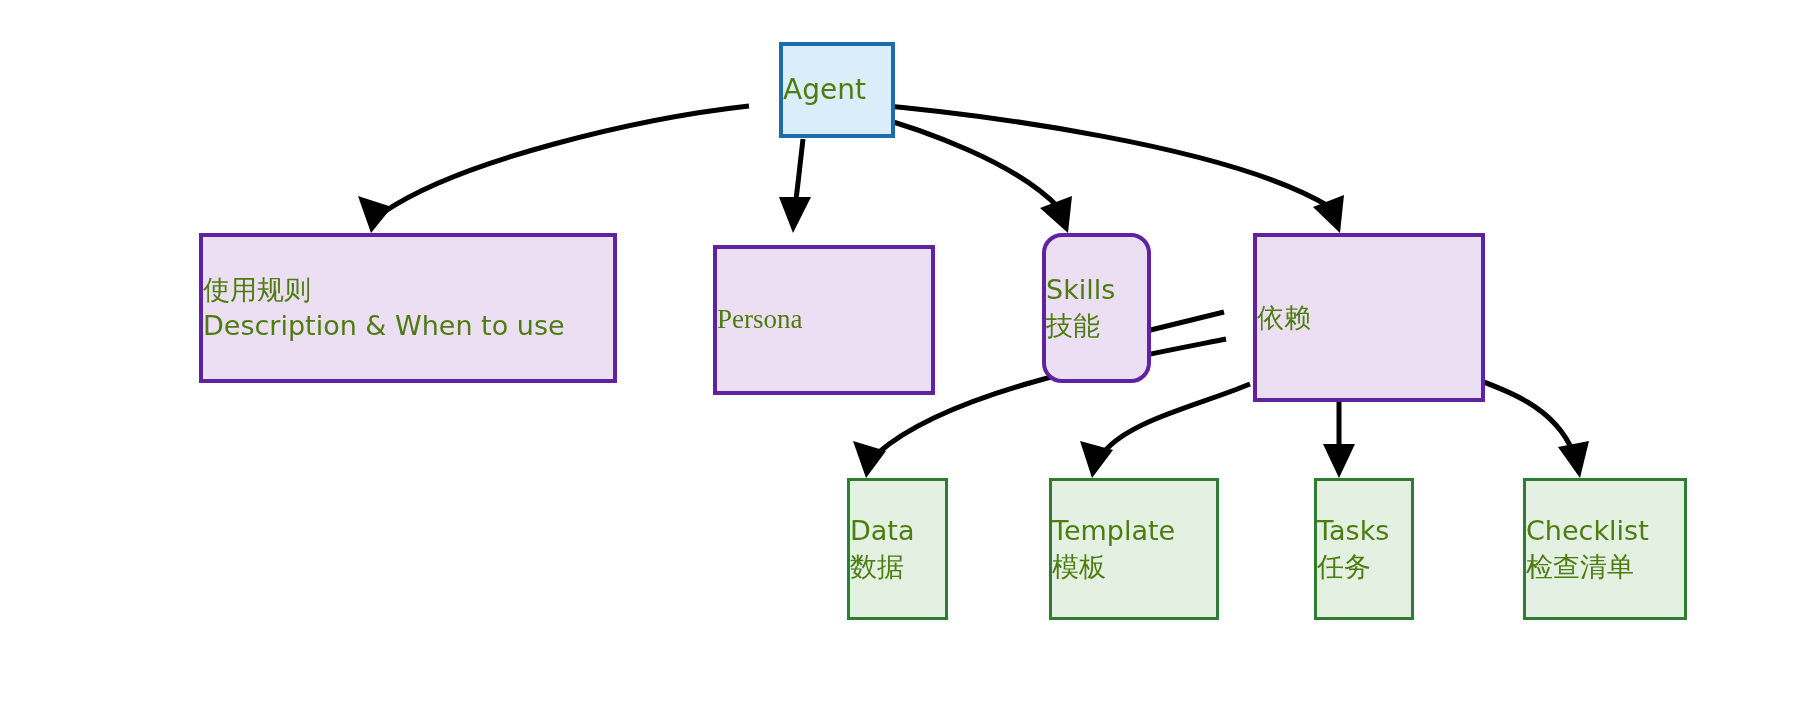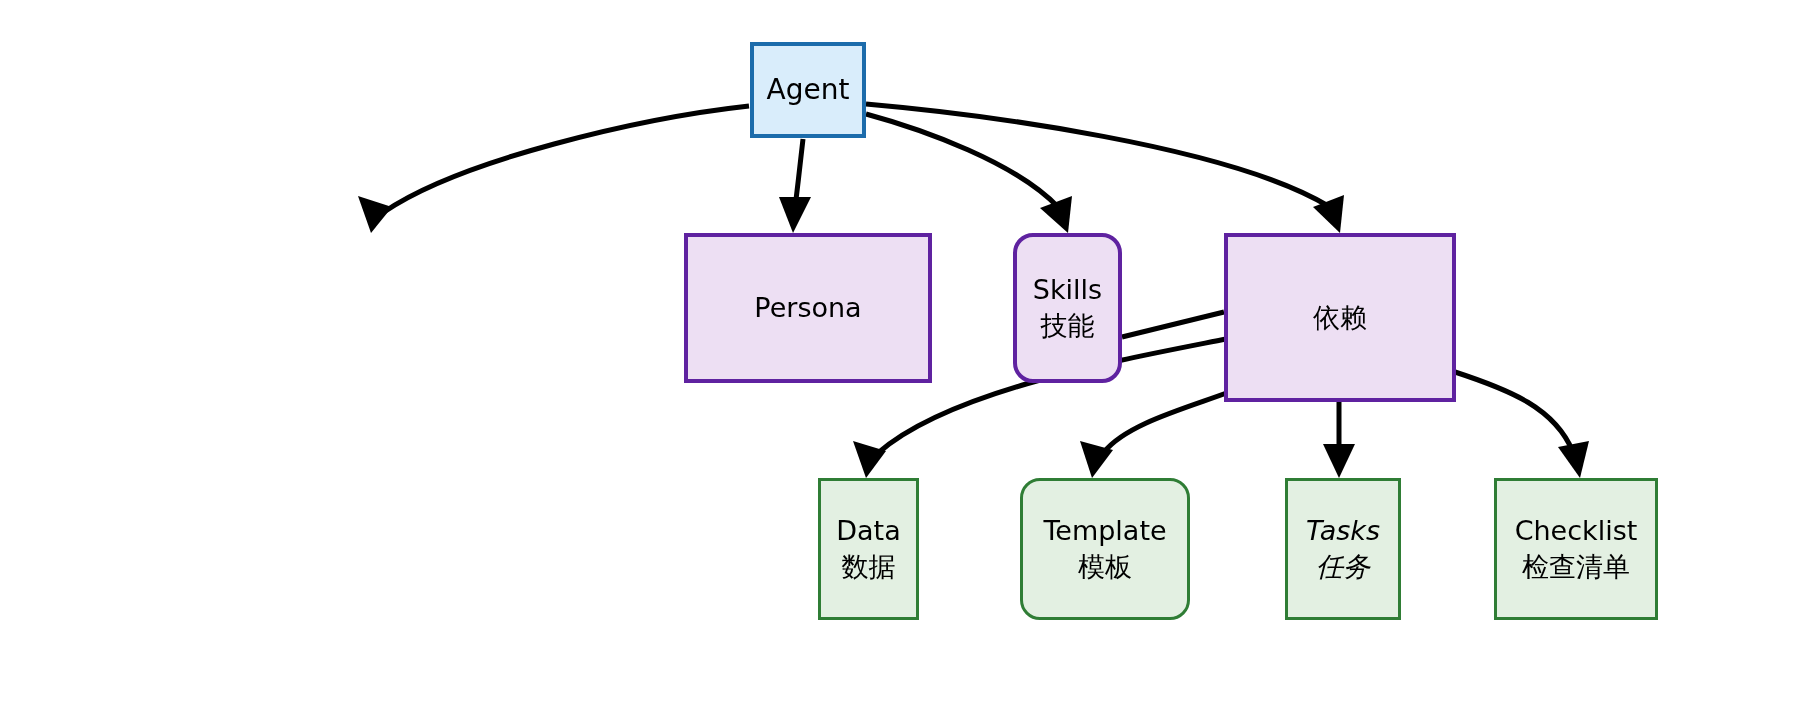--- a/index.html
+++ b/index.html
@@ -23,26 +23,27 @@
     top: 0;
     width: 1818px;
     height: 710px;
     pointer-events: none;
   }
   .node {
     position: absolute;
     box-sizing: border-box;
     display: flex;
     flex-direction: column;
-    align-items: center;
+    align-items: flex-start;
     justify-content: center;
     text-align: center;
     line-height: 1.32;
-    color: #000000;
+    color: #4d7c0f;
     z-index: 2;
+    margin-left: 29px;
   }
   .node .line {
     display: block;
     white-space: nowrap;
   }
   .node.root {
     background: #d9edfb;
     border: 4px solid #1c6cab;
     font-size: 28px;
   }
@@ -115,45 +116,49 @@
     <g>
       <path class="edge-path" d="M 1455,372 C 1510,390 1555,408 1573,452"></path>
       <polygon class="edge-head" points="1580,478 1558,447 1589,441"></polygon>
     </g>
   </svg>
 
   <div class="node root" style="left:750px; top:42px; width:116px; height:96px;">
     <span class="line">Agent</span>
   </div>
 
+  <div class="node section" style="left:170px; top:233px; width:418px; height:150px;">
+    <span class="line">使用规则</span>
+    <span class="line">Description &amp; When to use</span>
+  </div>
 
-  <div class="node section" style="left:684px; top:233px; width:248px; height:150px;">
+  <div class="node section" style="left:684px; top:245px; width:222px; height:150px;font-family:Liberation Serif, serif;">
     <span class="line">Persona</span>
   </div>
 
   <div class="node section" style="left:1013px; top:233px; width:109px; height:150px;border-radius:20px;">
     <span class="line">Skills</span>
     <span class="line">技能</span>
   </div>
 
   <div class="node section" style="left:1224px; top:233px; width:232px; height:169px;">
     <span class="line">依赖</span>
   </div>
 
   <div class="node leaf" style="left:818px; top:478px; width:101px; height:142px;">
     <span class="line">Data</span>
     <span class="line">数据</span>
   </div>
 
-  <div class="node leaf" style="left:1020px; top:478px; width:170px; height:142px;border-radius:20px;">
+  <div class="node leaf" style="left:1020px; top:478px; width:170px; height:142px;">
     <span class="line">Template</span>
     <span class="line">模板</span>
   </div>
 
-  <div class="node leaf" style="left:1285px; top:478px; width:116px; height:142px;font-style:italic;">
+  <div class="node leaf" style="left:1285px; top:478px; width:100px; height:142px;">
     <span class="line">Tasks</span>
     <span class="line">任务</span>
   </div>
 
   <div class="node leaf" style="left:1494px; top:478px; width:164px; height:142px;">
     <span class="line">Checklist</span>
     <span class="line">检查清单</span>
   </div>
 
 </div>

